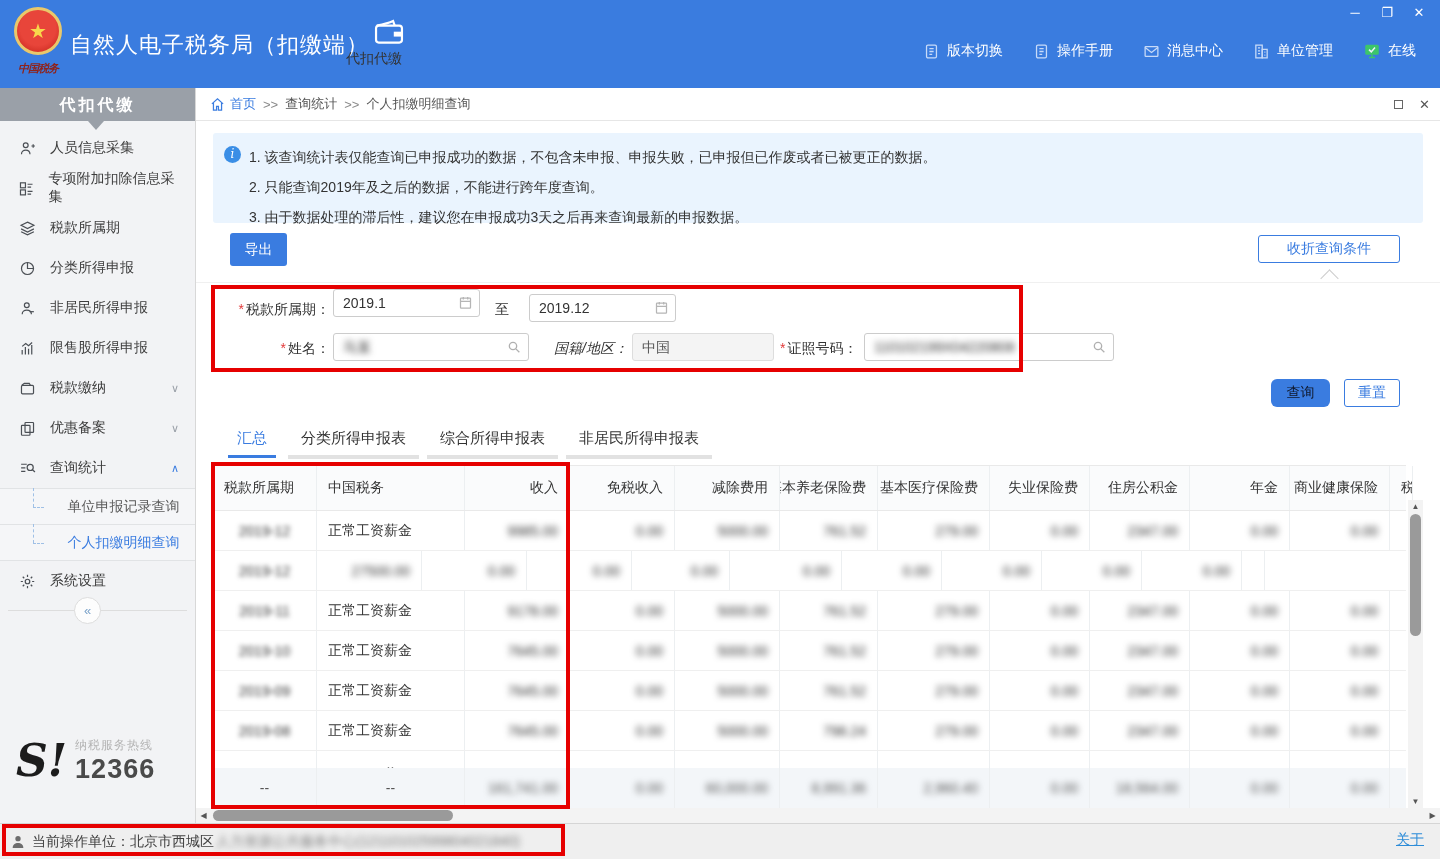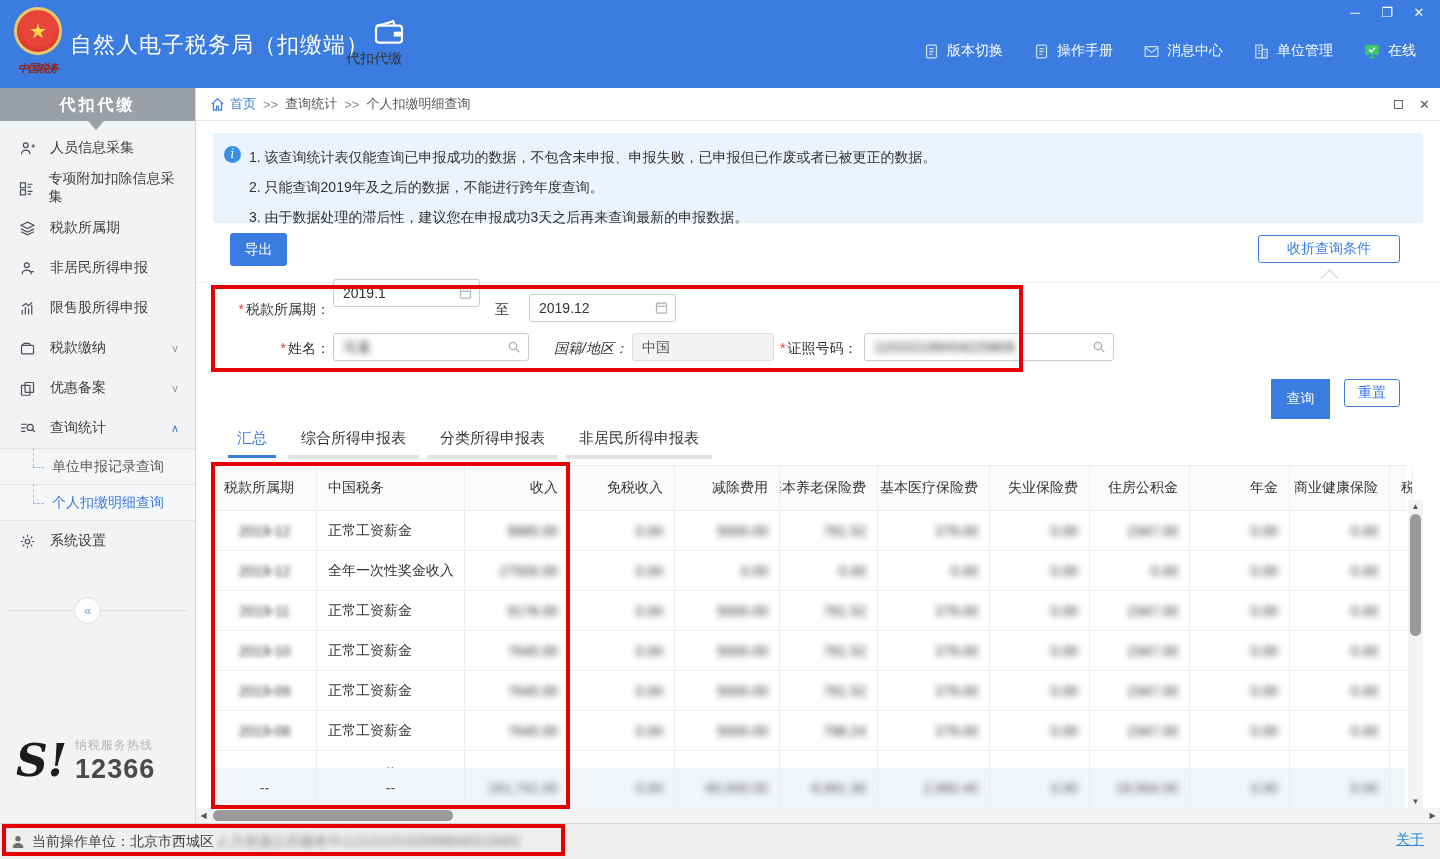--- a/index.html
+++ b/index.html
@@ -34,21 +34,21 @@
   #sidebar-header { height:33px; background:#9aa0a8; color:#fff; font-size:16px; font-weight:bold;
     text-align:center; line-height:33px; letter-spacing:3px; }
   #sidebar-header-caret { position:absolute; left:88px; top:33px; width:0; height:0;
     border:8px solid transparent; border-top:9px solid #9aa0a8; }
   #side-menu { position:absolute; left:0; top:40px; width:195px; }
   .side-item { height:40px; display:flex; align-items:center; padding:0 18px;
     font-size:14px; color:#3d3d3d; position:relative; cursor:default; }
   .side-item .icn { width:19px; margin-right:13px; color:#4b4f55; }
   .side-item .chev { position:absolute; right:16px; font-size:11px; color:#9aa0a8; }
   .side-item .chev.up { color:#3a7ce0; }
-  .side-sub { border-top:1px solid #e1e3e5; }
+  .side-sub { border-top:1px solid #e1e3e5;text-align:center; }
   .sub-item { height:36px; line-height:35px; padding-left:52px; font-size:14px; color:#5a5a5a;
     border-bottom:1px solid #e1e3e5; position:relative; cursor:default; background:#f5f6f8; }
   .sub-item.active { color:#3a7ce0; }
   .sub-item::before { content:''; position:absolute; left:33px; top:-1px; height:19px;
     border-left:1px dashed #9fc0e6; }
   .sub-item::after { content:''; position:absolute; left:33px; top:18px; width:11px;
     border-top:1px dashed #9fc0e6; }
   #collapse-row { position:absolute; left:0; top:508px; width:195px; height:30px; }
   #collapse-row .line { position:absolute; left:8px; right:8px; top:14px; border-top:1px solid #ddd; }
   #collapse-btn { position:absolute; left:74px; top:1px; width:27px; height:27px; border-radius:50%;
@@ -86,22 +86,22 @@
     border-left:1px solid #ccc; border-top:1px solid #ccc; transform:rotate(45deg); }
   #form-sep { position:absolute; left:0; top:161px; width:1244px; border-top:1px solid #f0f0f0; }
 
   .lbl { position:absolute; font-size:14px; color:#333; }
   .lbl .star { color:#e23a3a; margin-right:2px; }
   .inp { position:absolute; height:28px; border:1px solid #ccc; border-radius:3px; background:#fff;
     font-size:14px; color:#333; line-height:26px; padding:0 26px 0 9px; }
   .inp.disabled { background:#f4f4f4; border-color:#ddd; color:#555; }
   .inp .icn { position:absolute; right:6px; top:5px; }
 
-  #btn-query { position:absolute; left:1075px; top:258px; width:59px; height:40px; background:#3a7ce0;
-    color:#ffffff; border:none; border-radius:0; font-size:14px; }
+  #btn-query { position:absolute; left:1075px; top:258px; width:59px; height:28px; background:#3a7ce0;
+    color:#0f172a; border:none; border-radius:6px; font-size:14px; }
   #btn-reset { position:absolute; left:1148px; top:258px; width:56px; height:28px; background:#fff;
     border:1px solid #3a7ce0; color:#3a7ce0; border-radius:3px; font-size:14px; }
 
   #tabs { position:absolute; left:24px; top:300px; height:37px; display:flex; }
   .tab { position:relative; padding:0 17px; font-size:15px; color:#333; line-height:34px; cursor:default; }
   .tab.active { color:#3a7ce0;text-align:right; }
   .tab.active::after { content:''; position:absolute; left:8px; right:8px; bottom:0; height:3px; background:#3a7ce0; }
   .tab:not(.active)::after { content:''; position:absolute; left:4px; right:4px; bottom:-1px; height:4px; background:#e2e2e2; }
 
   
@@ -243,20 +243,29 @@
       </div>
       <div class="side-item">
         <span class="icn">
           <svg width="17" height="17" viewBox="0 0 24 24" fill="none" stroke="currentColor" stroke-width="1.7">
             <path d="M12 3l9 4.5-9 4.5-9-4.5z"></path>
             <path d="M3 12.5l9 4.5 9-4.5"></path>
             <path d="M3 16.5l9 4.5 9-4.5"></path>
           </svg>
         </span>
         <span>税款所属期</span>
+      </div>
+      <div class="side-item">
+        <span class="icn">
+          <svg width="17" height="17" viewBox="0 0 24 24" fill="none" stroke="currentColor" stroke-width="1.7">
+            <circle cx="12" cy="12" r="8.5"></circle>
+            <path d="M12 3.5V12h8.5"></path>
+          </svg>
+        </span>
+        <span>分类所得申报</span>
       </div>
       <div class="side-item">
         <span class="icn">
           <svg width="17" height="17" viewBox="0 0 24 24" fill="none" stroke="currentColor" stroke-width="1.7">
             <circle cx="11" cy="7.5" r="3.4"></circle>
             <path d="M4.5 20c0-3.6 2.7-5.8 6.5-5.8s6.5 2.2 6.5 5.8"></path>
             <path d="M15 16.5h6"></path>
           </svg>
         </span>
         <span>非居民所得申报</span>
@@ -358,21 +367,21 @@
       </div>
   </div>
 
   <button id="btn-export">导出</button>
   <button id="btn-collapse">收折查询条件</button>
   <div id="collapse-caret"></div>
   <div id="form-sep"></div>
 
   <div class="lbl" style="left:10px;top:180px;width:124px;text-align:right;">
     <span class="star">*</span><span>税款所属期：</span></div>
-  <div class="inp" style="left:137px;top:158px;width:147px;">
+  <div class="inp" style="left:137px;top:168px;width:147px;">
     <span>2019.1</span>
     <span class="icn">
       <svg width="15" height="15" viewBox="0 0 24 24" fill="none" stroke="#b5b5b5" stroke-width="2">
         <rect x="4" y="5" width="16" height="16" rx="1"></rect>
           <path d="M4 10h16M8.5 3v4M15.5 3v4"></path>
         </svg>
       </span>
   </div>
   <div class="lbl" style="left:299px;top:180px;">至</div>
   <div class="inp" style="left:333px;top:173px;width:147px;">
@@ -410,22 +419,22 @@
           <path d="M14.8 14.8L20 20"></path>
         </svg>
       </span>
   </div>
 
   <button id="btn-query">查询</button>
   <button id="btn-reset">重置</button>
 
   <div id="tabs">
       <div class="tab active">汇总</div>
+      <div class="tab">分类所得申报表</div>
       <div class="tab">综合所得申报表</div>
-      <div class="tab">分类所得申报表</div>
       <div class="tab">非居民所得申报表</div>
     </div>
   <div id="table">
       <div class="t-header">
         <div class="t-cell al" style="width:104px">税款所属期</div>
         <div class="t-cell al" style="width:148px">中国税务</div>
         <div class="t-cell ar" style="width:105px">收入</div>
         <div class="t-cell ar" style="width:105px">免税收入</div>
         <div class="t-cell ar" style="width:105px">减除费用</div>
         <div class="t-cell ar" style="width:98px">基本养老保险费</div>
@@ -467,21 +476,20 @@
         </div>
         <div class="t-cell ar" style="width:100px">
           <span class="blur">0.00</span>
         </div>
         <div class="t-cell al" style="width:16px"></div>
       </div>
       <div class="t-row">
         <div class="t-cell ac" style="width:104px">
           <span class="blur-sm">2019-12</span>
         </div>
-        <div class="t-cell al" style="width:148px">全年一次性奖金收入</div>
         <div class="t-cell ar" style="width:105px">
           <span class="blur">27500.00</span>
         </div>
         <div class="t-cell ar" style="width:105px">
           <span class="blur">0.00</span>
         </div>
         <div class="t-cell ar" style="width:105px">
           <span class="blur">0.00</span>
         </div>
         <div class="t-cell ar" style="width:98px">

